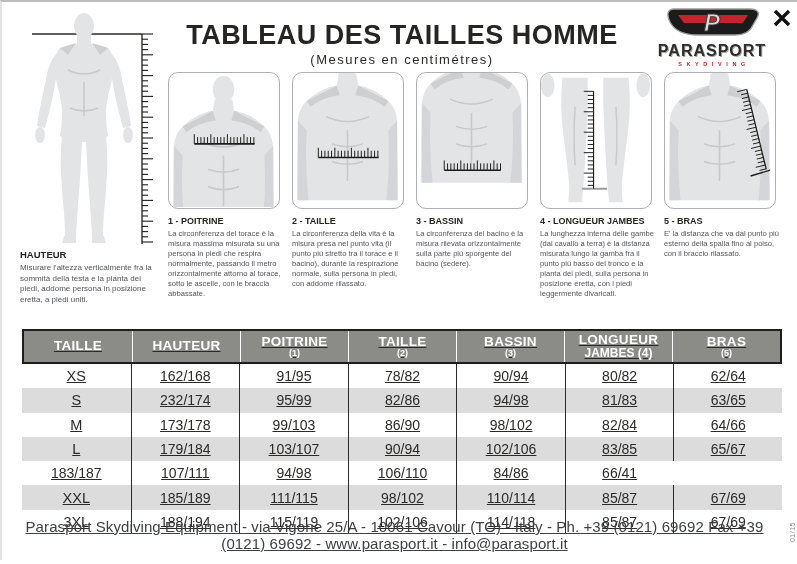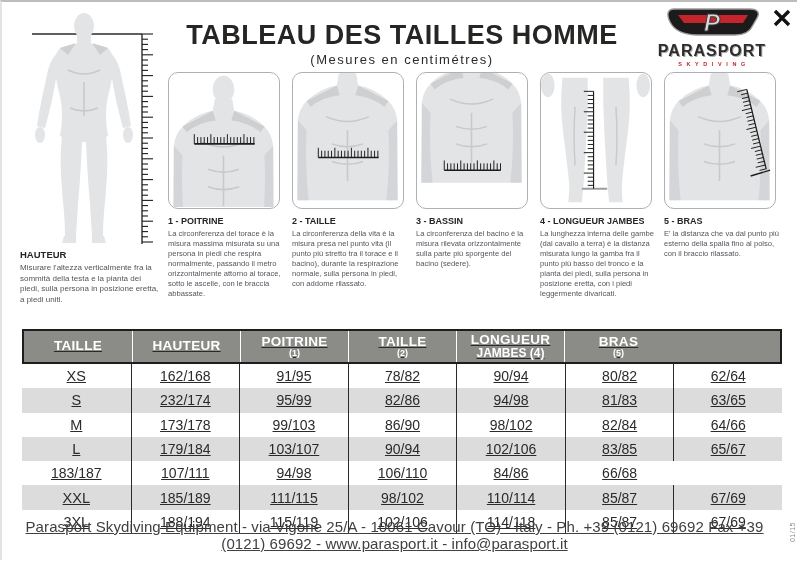--- a/index.html
+++ b/index.html
@@ -182,21 +182,21 @@
     <path d="M42 40 L58 35 L50 47 Z" fill="#cdcfd1"></path>
     <path d="M90 40 L74 35 L82 47 Z" fill="#cdcfd1"></path>
     <g fill="none" stroke="#c7c9cb" stroke-width="1.5">
       <path d="M50 62 Q66 70 82 62"></path>
       <path d="M66 74 L66 108"></path>
       <path d="M52 100 Q66 106 80 100"></path>
     </g>
   </svg>
   <div class="hauteur-text">
     <div class="desc-title">HAUTEUR</div>
-    <div class="desc-text">Misurare l'altezza verticalmente fra la sommità della testa e la pianta dei piedi, sulla persona in posizione eretta, a piedi uniti.</div>
+    <div class="desc-text">Misurare l'altezza verticalmente fra la sommità della testa e la pianta dei piedi, addome persona in posizione eretta, a piedi uniti.</div>
   </div>
 
   <div class="fig-col" style="left:166px">
     <div class="panel"><svg width="109" height="134" viewBox="0 0 112 132">
       <use href="#torso" y="4"></use>
       <g>
             <line x1="26" y1="70" x2="88" y2="70" stroke="#1d1d1b" stroke-width="1.6"></line>
             <line x1="26" y1="70" x2="26" y2="60" stroke="#1d1d1b" stroke-width="1"></line>
             <line x1="29.4" y1="70" x2="29.4" y2="63" stroke="#1d1d1b" stroke-width="1"></line>
             <line x1="32.8" y1="70" x2="32.8" y2="63" stroke="#1d1d1b" stroke-width="1"></line>
@@ -363,20 +363,24 @@
         </div>
       <div class="th">
           <div class="hl1">POITRINE</div>
           <div class="hl2">(1)</div>
         </div>
       <div class="th">
           <div class="hl1">TAILLE</div>
           <div class="hl2">(2)</div>
         </div>
       <div class="th">
+          <div class="hl1">BASSIN</div>
+          <div class="hl2">(3)</div>
+        </div>
+      <div class="th">
           <div class="hl1">LONGUEUR</div>
           <div class="hl2 big">JAMBES (4)</div>
         </div>
       <div class="th">
           <div class="hl1">BRAS</div>
           <div class="hl2">(5)</div>
         </div>
     </div>
     <div class="tbody">
       <div class="trow">
@@ -414,21 +418,21 @@
         <div class="td">102/106</div>
         <div class="td">83/85</div>
         <div class="td">65/67</div>
       </div>
       <div class="trow">
         <div class="td">183/187</div>
         <div class="td">107/111</div>
         <div class="td">94/98</div>
         <div class="td">106/110</div>
         <div class="td">84/86</div>
-        <div class="td">66/68</div>
+        <div class="td">66/41</div>
       </div>
       <div class="trow alt">
         <div class="td size">XXL</div>
         <div class="td">185/189</div>
         <div class="td">111/115</div>
         <div class="td">98/102</div>
         <div class="td">110/114</div>
         <div class="td">85/87</div>
         <div class="td">67/69</div>
       </div>

